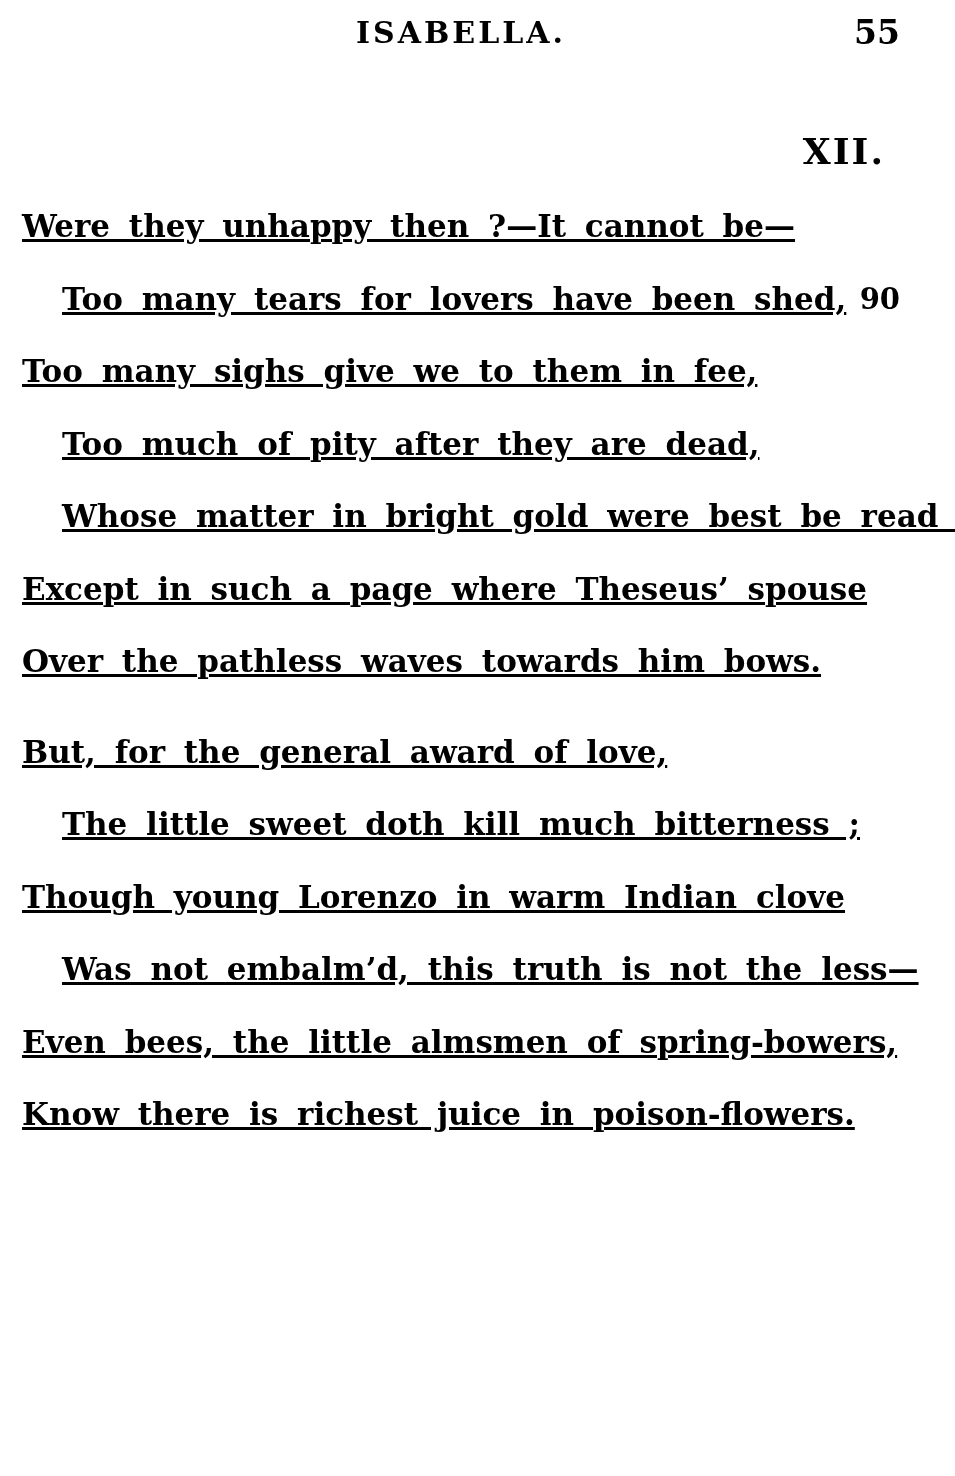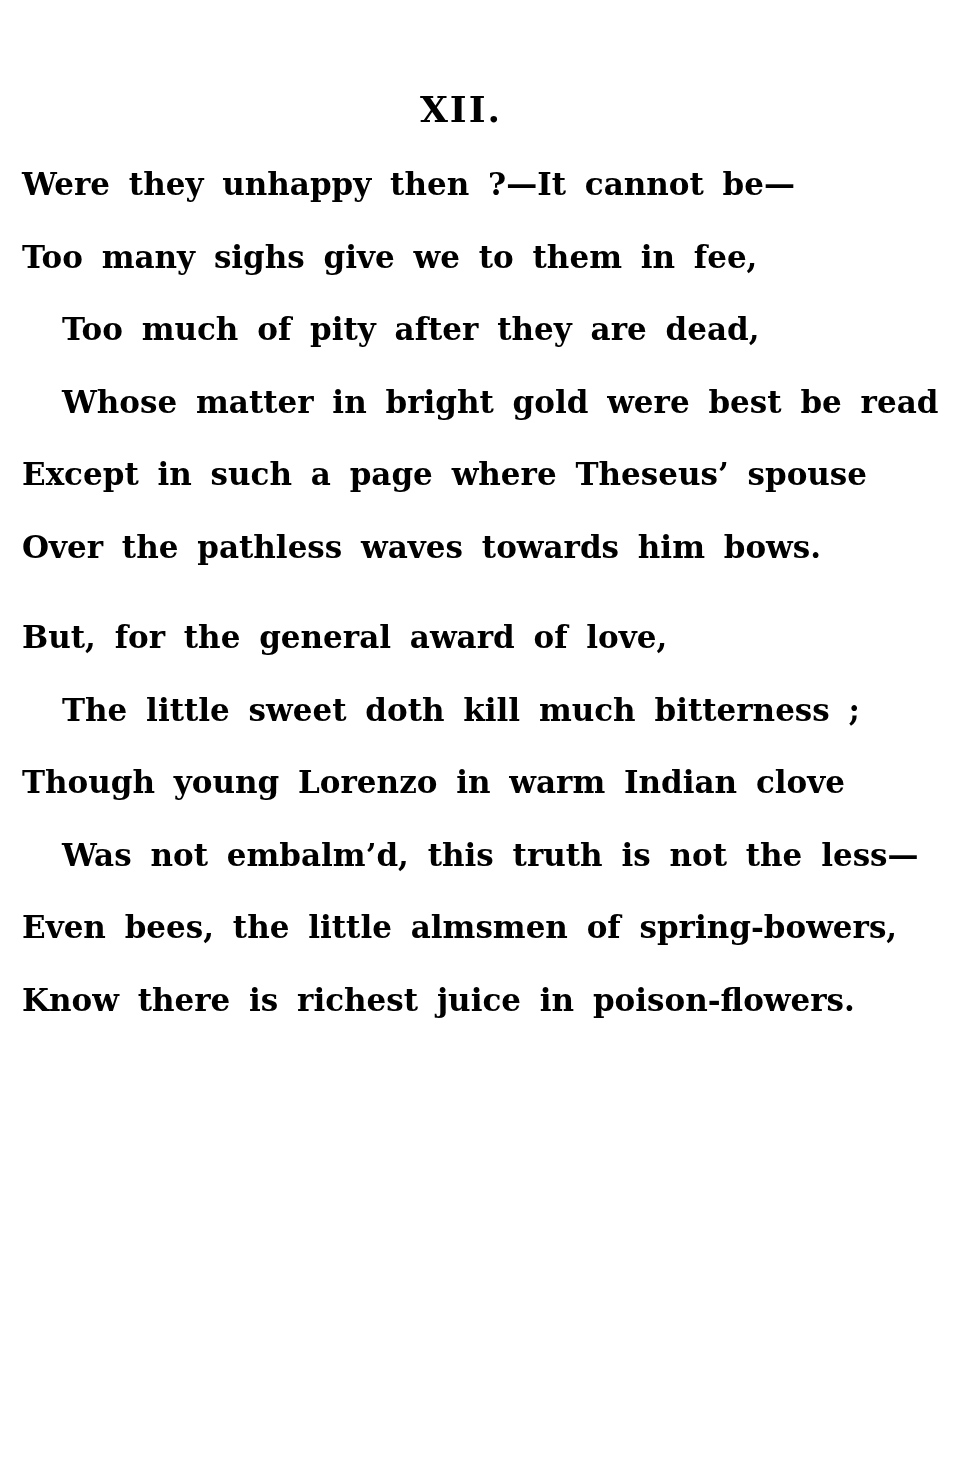--- a/index.html
+++ b/index.html
@@ -23,56 +23,62 @@
     line-height: 42px;
   }
   .folio {
     position: absolute;
     right: 0;
     top: 0;
     font-size: 33px;
     line-height: 42px;
   }
   .stanza-number {
-    text-align: center;
+    text-align: right;
     font-size: 36px;
     letter-spacing: 2px;
-    margin: 4px;
+    margin: 15px;
     font-weight: 600;
   }
   .stanza:first-of-type .stanza-number { margin-top: 76px; }
   .stanza + .stanza .stanza-number { margin-top: 40px; }
   .lines { margin-top: 18px; }
   .line {
     position: relative;
     font-size: 31px;
     line-height: 72.5px;
     height: 72.5px;
     white-space: nowrap;
     word-spacing: 8px;
+    text-decoration: underline;
   }
   .line.indent { padding-left: 40px; }
   .linenum {
     position: absolute;
     right: 0;
     top: 0;
     font-size: 29px;
     line-height: 72.5px;
     word-spacing: 0;
   }
 </style>
 </head>
 <body>
 
 <div class="page">
+  <div class="running-head">
+    <div class="running-title">ISABELLA.</div>
+    <div class="folio">55</div>
+  </div>
   <main>
       <section class="stanza">
         <h2 class="stanza-number">XII.</h2>
         <div class="lines">
           <div class="line"><span>Were they unhappy then ?—It cannot be—</span></div>
+          <div class="line indent"><span>Too many tears for lovers have been shed,</span><span class="linenum">90</span></div>
           <div class="line"><span>Too many sighs give we to them in fee,</span></div>
           <div class="line indent"><span>Too much of pity after they are dead,</span></div>
           <div class="line indent"><span>Whose matter in bright gold were best be read ;</span></div>
           <div class="line"><span>Except in such a page where Theseus’ spouse</span></div>
           <div class="line"><span>Over the pathless waves towards him bows.</span></div>
         </div>
       </section>
       <section class="stanza">
         <div class="lines">
           <div class="line"><span>But, for the general award of love,</span></div>

